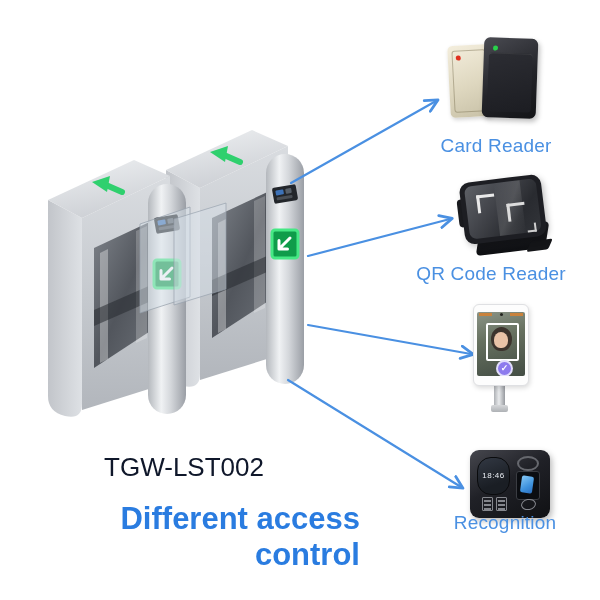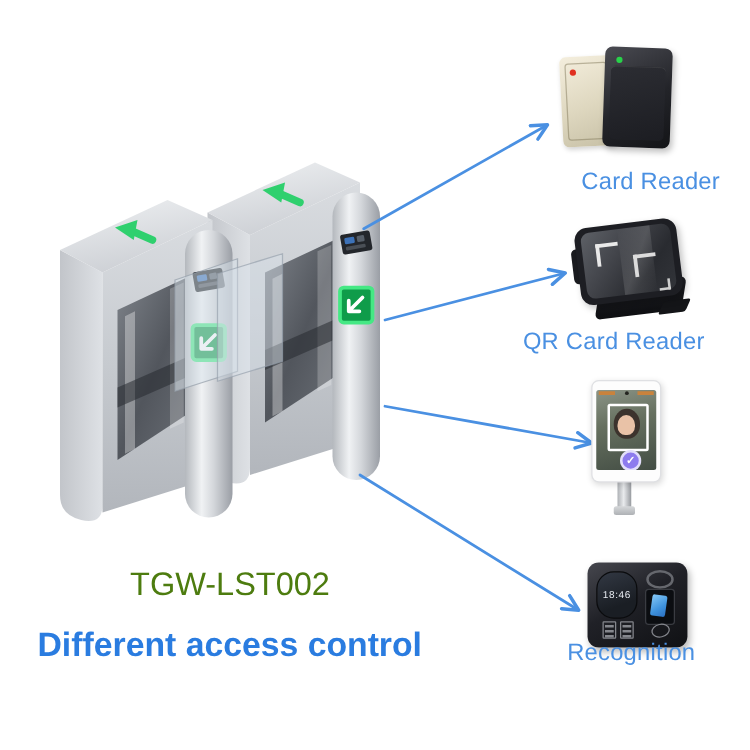--- a/index.html
+++ b/index.html
@@ -3,23 +3,23 @@
 <meta charset="utf-8">
 <style>
   html,body{margin:0;padding:0;background:#fff;}
   .canvas{position:relative;width:600px;height:600px;background:#ffffff;overflow:hidden;
           font-family:"Liberation Sans", sans-serif;}
   .abs{position:absolute;}
   svg.scene{position:absolute;left:0;top:0;width:600px;height:600px;}
   .device-label{position:absolute;text-align:center;color:#4a90e2;font-size:19px;
                 letter-spacing:.2px;}
   .model-title{position:absolute;left:49px;top:452px;width:270px;text-align:center;
-               color:#4d7c0f;font-size:26px;font-weight:400;}
-  .tagline{position:absolute;left:30px;top:501px;width:330px;text-align:left;
-           color:#2a7ce0;font-size:27px;font-weight:700;}
+               color:#0f172a;font-size:26px;font-weight:400;}
+  .tagline{position:absolute;left:30px;top:501px;width:330px;text-align:right;
+           color:#2a7ce0;font-size:31px;font-weight:700;}
 
   
   .card-reader{left:447px;top:36px;width:104px;height:88px;}
   .cr-beige{position:absolute;left:2px;top:9px;width:42px;height:72px;border-radius:5px;
     background:linear-gradient(160deg,#f4eedd 0%,#ded7bf 55%,#c7c0a6 100%);
     transform:rotate(-3deg);box-shadow:1px 2px 4px rgba(0,0,0,.18);}
   .cr-beige-inner{position:absolute;left:4px;top:5px;right:4px;bottom:5px;border-radius:3px;
     border:1px solid rgba(120,110,80,.45);}
   .cr-beige-led{position:absolute;left:8px;top:10px;width:5px;height:5px;border-radius:50%;
     background:#e03020;}
@@ -173,38 +173,38 @@
   <div class="abs card-reader">
     <div class="cr-beige">
       <div class="cr-beige-inner"></div>
       <div class="cr-beige-led"></div>
     </div>
     <div class="cr-black">
       <div class="cr-black-inner"></div>
       <div class="cr-black-led"></div>
     </div>
   </div>
-  <div class="device-label" style="left:416px;top:135px;width:160px;text-align:right;">Card Reader</div>
+  <div class="device-label" style="left:416px;top:135px;width:160px;">Card Reader</div>
 
   <div class="abs qr-reader">
     <div class="qr-rot">
       <div class="qr-base"></div>
       <div class="qr-foot"></div>
       <div class="qr-sidetab"></div>
       <div class="qr-body">
         <div class="qr-face">
           <div class="qr-sheen"></div>
           <div class="qr-corner-tl"></div>
           <div class="qr-corner-mid"></div>
           <div class="qr-tick"></div>
         </div>
       </div>
     </div>
   </div>
-  <div class="device-label" style="left:411px;top:263px;width:160px;">QR Card Reader</div>
+  <div class="device-label" style="left:411px;top:263px;width:160px;">QR Code Reader</div>
 
   <div class="abs face-rec">
     <div class="fr-pole"></div>
     <div class="fr-base"></div>
     <div class="fr-tablet">
       <div class="fr-screen">
         <div class="fr-ir-left"></div>
         <div class="fr-ir-right"></div>
         <div class="fr-cam"></div>
         <div class="fr-frame">

